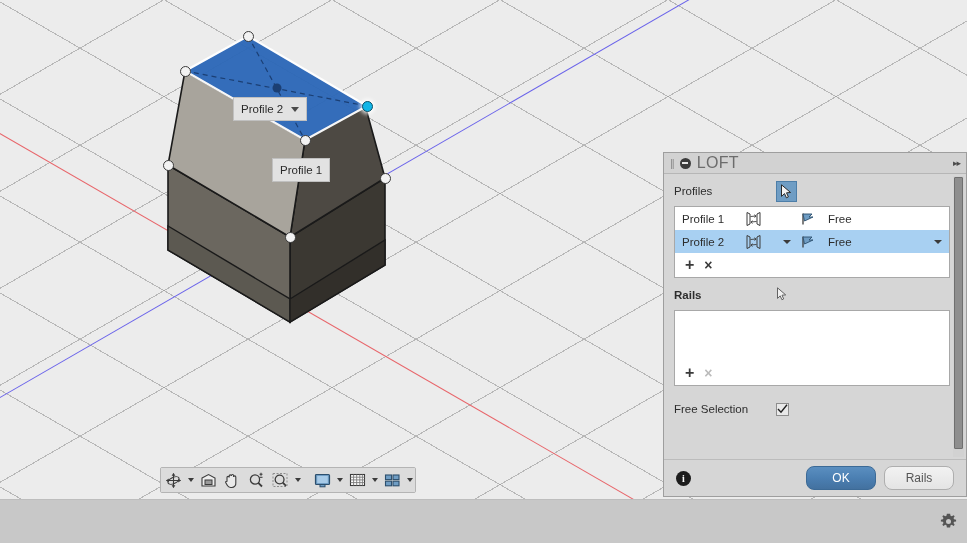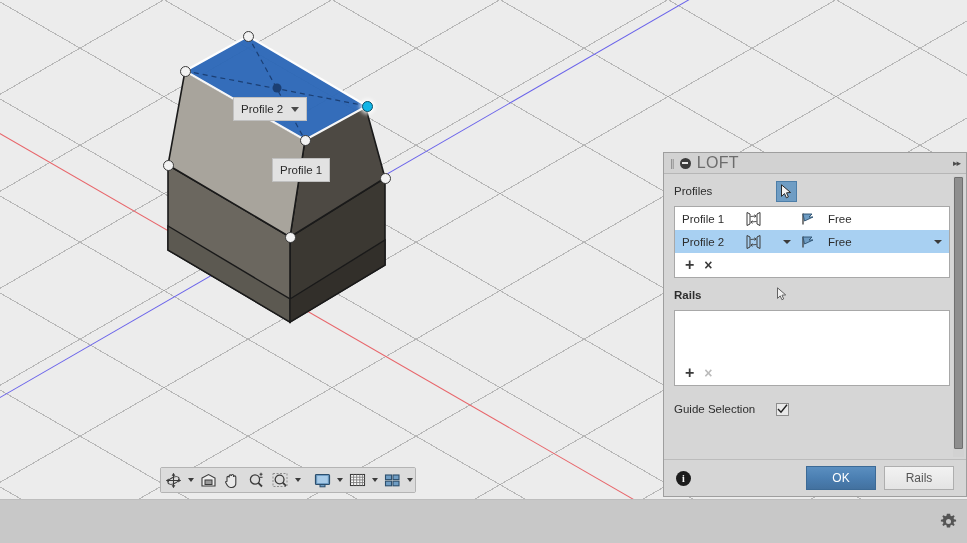--- a/index.html
+++ b/index.html
@@ -294,21 +294,21 @@
     font-size: 10px; font-weight: bold;
     display: flex; align-items: center; justify-content: center;
     font-family: "Liberation Serif", serif;
   }
   .btn {
     height: 24px;
     min-width: 70px;
     font-size: 12px;
     display: flex; align-items: center; justify-content: center;
     box-sizing: border-box;
-    border-radius: 0;
+    border-radius: 8px;
   }
   .btn.primary {
     background: linear-gradient(to bottom, #5b8fc0 0%, #4b7fb2 50%, #43719f 100%);
     border: 1px solid #3c6party;
     border: 1px solid #3c6a96;
     color: #ffffff;
     margin-left: auto;
   }
   .btn.secondary {
     background: linear-gradient(to bottom, #f2f2f2 0%, #e4e4e4 100%);
@@ -553,21 +553,21 @@
       </div>
 
       <div class="railsbox">
         <div class="addrow">
           <span class="plus-btn">+</span>
           <span class="x-btn dim">×</span>
         </div>
       </div>
 
       <div class="row" style="margin-top:10px;">
-        <span class="lbl" style="width:102px;">Guide Selection</span>
+        <span class="lbl" style="width:102px;">Free Selection</span>
         <span class="chk">
           <svg width="11" height="10" viewBox="0 0 11 10">
             <path d="M1 5 L4 8.2 L10 0.8" fill="none" stroke="#1f1f1f" stroke-width="1.4"></path>
           </svg>
         </span>
       </div>
 
       <div id="loft-scroll">
         <div class="thumb"></div>
       </div>

